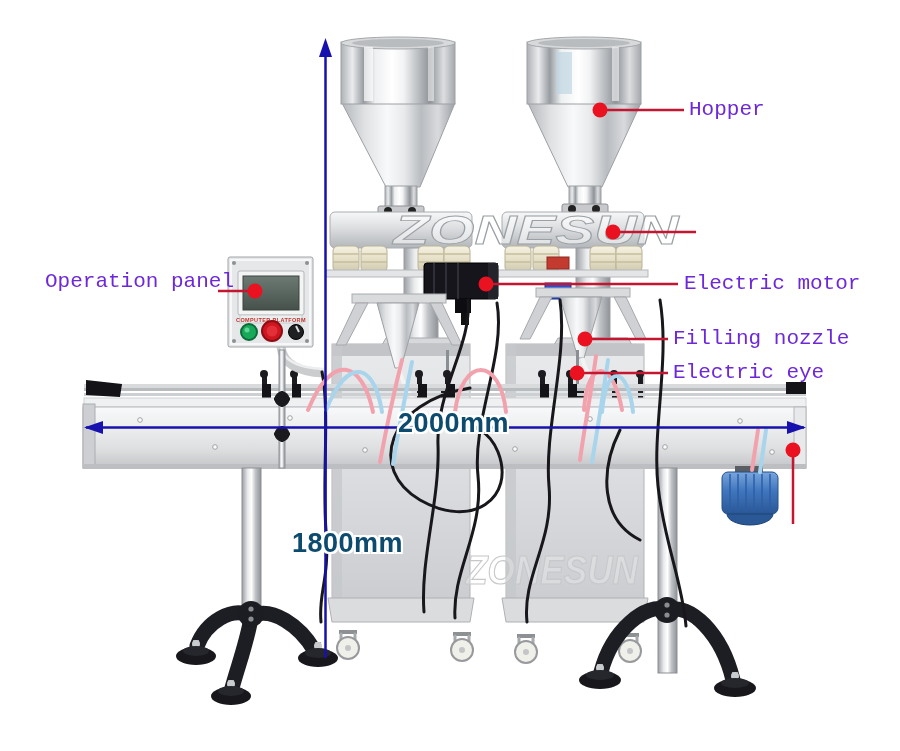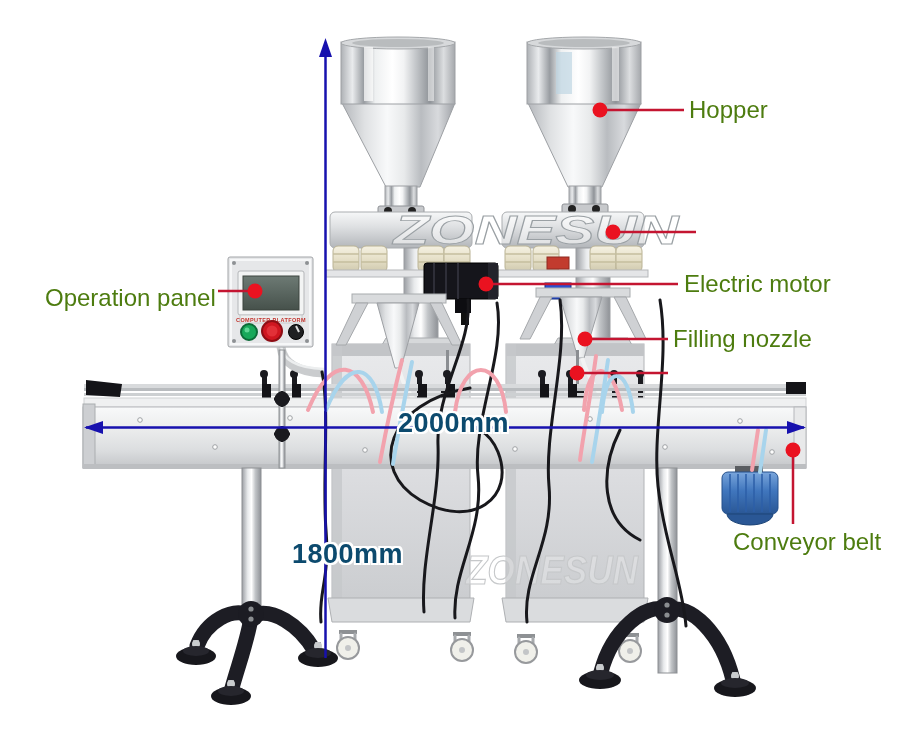--- a/index.html
+++ b/index.html
@@ -1,32 +1,32 @@
 <!DOCTYPE html>
 <html><head>
 <meta charset="utf-8">
 <style>
   html,body{margin:0;padding:0;background:#fff;}
   #stage{position:relative;width:900px;height:751px;background:#ffffff;overflow:hidden;
          font-family:"Liberation Sans",sans-serif;}
   #machine-svg{position:absolute;left:0;top:0;}
-  .label{position:absolute;font-size:24px;line-height:28px;color:#4d7c0f;white-space:nowrap;
-         font-family:Liberation Sans, sans-serif;}
+  .label{position:absolute;font-size:21px;line-height:28px;color:#6d28d9;white-space:nowrap;
+         font-family:Liberation Mono, monospace;}
   .dim{position:absolute;font-size:27px;font-weight:bold;color:#0c4a6e;white-space:nowrap;
        letter-spacing:.5px;
        text-shadow:-2px 0 0 #fff,2px 0 0 #fff,0 -2px 0 #fff,0 2px 0 #fff,
                    -2px -2px 0 #fff,2px 2px 0 #fff,-2px 2px 0 #fff,2px -2px 0 #fff;}
   #dim-2000{left:398px;top:408px;}
-  #dim-1800{left:292px;top:539px;}
+  #dim-1800{left:292px;top:528px;}
   #label-hopper{left:689px;top:96px;}
   #label-measuring-cup{left:701px;top:218px;}
   #label-electric-motor{left:684px;top:270px;}
   #label-filling-nozzle{left:673px;top:325px;}
   #label-electric-eye{left:673px;top:359px;}
-  #label-operation-panel{left:45px;top:284px;}
+  #label-operation-panel{left:45px;top:268px;}
   #label-conveyor-belt{left:733px;top:528px;}
   svg text.wm{font-family:"Liberation Sans",sans-serif;font-weight:bold;font-style:italic;}
   svg text.panel-txt{font-family:"Liberation Sans",sans-serif;font-weight:bold;}
 </style>
 </head>
 <body>
 
 <div id="stage">
 
 <svg id="machine-svg" width="900" height="751" viewBox="0 0 900 751">
@@ -412,19 +412,19 @@
         <circle cx="585" cy="339" r="7.5"></circle>
     <circle cx="577" cy="373" r="7.5"></circle>
         <circle cx="255" cy="291" r="7.5"></circle>
     <circle cx="793" cy="450" r="7.5"></circle>
   </g>
 </svg>
 
 <div class="label" id="label-hopper">Hopper</div>
 <div class="label" id="label-filling-nozzle">Filling nozzle</div>
 <div class="label" id="label-electric-motor">Electric motor</div>
+<div class="label" id="label-electric-eye">Electric eye</div>
 <div class="label" id="label-operation-panel">Operation panel</div>
-<div class="label" id="label-conveyor-belt">Conveyor belt</div>
 
 <div class="dim" id="dim-2000">2000mm</div>
 <div class="dim" id="dim-1800">1800mm</div>
 
 </div>
 
 </body></html>

